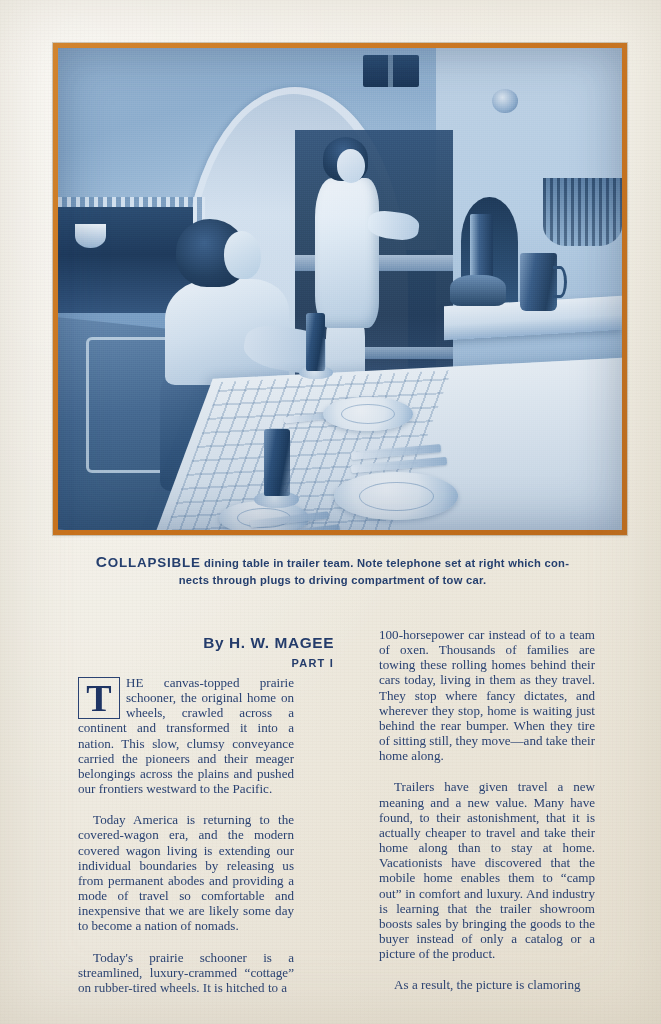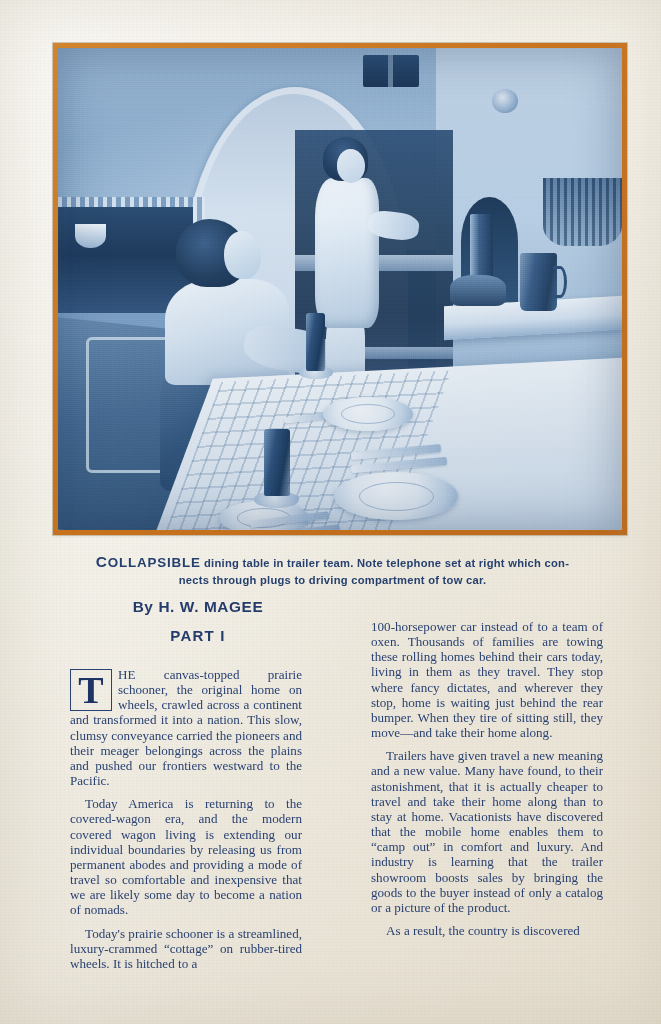--- a/index.html
+++ b/index.html
@@ -397,55 +397,54 @@
   .caption .sc {
     font-size: 13.4px;
     letter-spacing: 0.8px;
   }
   .caption .sc .cap1 { font-size: 15.5px; }
 
   
   .byline {
     position: absolute;
     left: 62px;
-    top: 596px;
+    top: 632px;
     width: 272px;
-    text-align: center;
+    text-align: right;
     color: #243c6b;
     font-family: "Liberation Sans", "DejaVu Sans", sans-serif;
     font-weight: 700;
     font-size: 15.4px;
     letter-spacing: 0.6px;
     line-height: 21px;
   }
   .byline .part {
     display: block;
-    font-size: 15px;
+    font-size: 11px;
     letter-spacing: 1.2px;
-    margin-top: 8px;
   }
 
   
   .col {
     position: absolute;
     top: 659px;
     width: 248px;
     color: #2a4272;
     font-family: "Liberation Serif", "DejaVu Serif", serif;
     font-size: 13.1px;
     line-height: 15.15px;
     text-align: justify;
     text-justify: inter-word;
     -webkit-hyphens: none;
     hyphens: none;
   }
   .col-left  { left: 62px; top: 659px; }
   .col-right { left: 363px; top: 611px; width: 248px; }
 
-  .col p { margin: 8px; text-indent: 1.15em; }
+  .col p { margin: 16px; text-indent: 1.15em; }
   .col p.first { text-indent: 0; }
 
   
   .dropcap {
     float: left;
     width: 42px;
     height: 42px;
     margin: 2px 6px 0 0;
     border: 1px solid #2a4272;
     box-sizing: border-box;
@@ -534,16 +533,16 @@
 
 <div class="col col-left">
   <p class="first"><span class="dropcap">T</span><span>HE canvas-topped prairie schooner, the original home on wheels, crawled across a continent and transformed it into a nation. This slow, clumsy conveyance carried the pioneers and their meager belongings across the plains and pushed our frontiers westward to the Pacific.</span></p>
   <p><span>Today America is returning to the covered-wagon era, and the modern covered wagon living is extending our individual boundaries by releasing us from permanent abodes and providing a mode of travel so comfortable and inexpensive that we are likely some day to become a nation of nomads.</span></p>
   <p><span>Today's prairie schooner is a streamlined, luxury-crammed “cottage” on rubber-tired wheels.  It is hitched to a</span></p>
 </div>
 
 <div class="col col-right">
   <p class="first"><span>100-horsepower car instead of to a team of oxen.  Thousands of families are towing these rolling homes behind their cars today, living in them as they travel.  They stop where fancy dictates, and wherever they stop, home is waiting just behind the rear bumper.  When they tire of sitting still, they move—and take their home along.</span></p>
   <p><span>Trailers have given travel a new meaning and a new value.  Many have found, to their astonishment, that it is actually cheaper to travel and take their home along than to stay at home.  Vacationists have discovered that the mobile home enables them to “camp out” in comfort and luxury.  And industry is learning that the trailer showroom boosts sales by bringing the goods to the buyer instead of only a catalog or a picture of the product.</span></p>
-  <p><span>As a result, the country is discovered</span></p>
+  <p><span>As a result, the picture is clamoring</span></p>
 </div>
 
 <div class="edge-shade"></div>
 
 </body></html>

